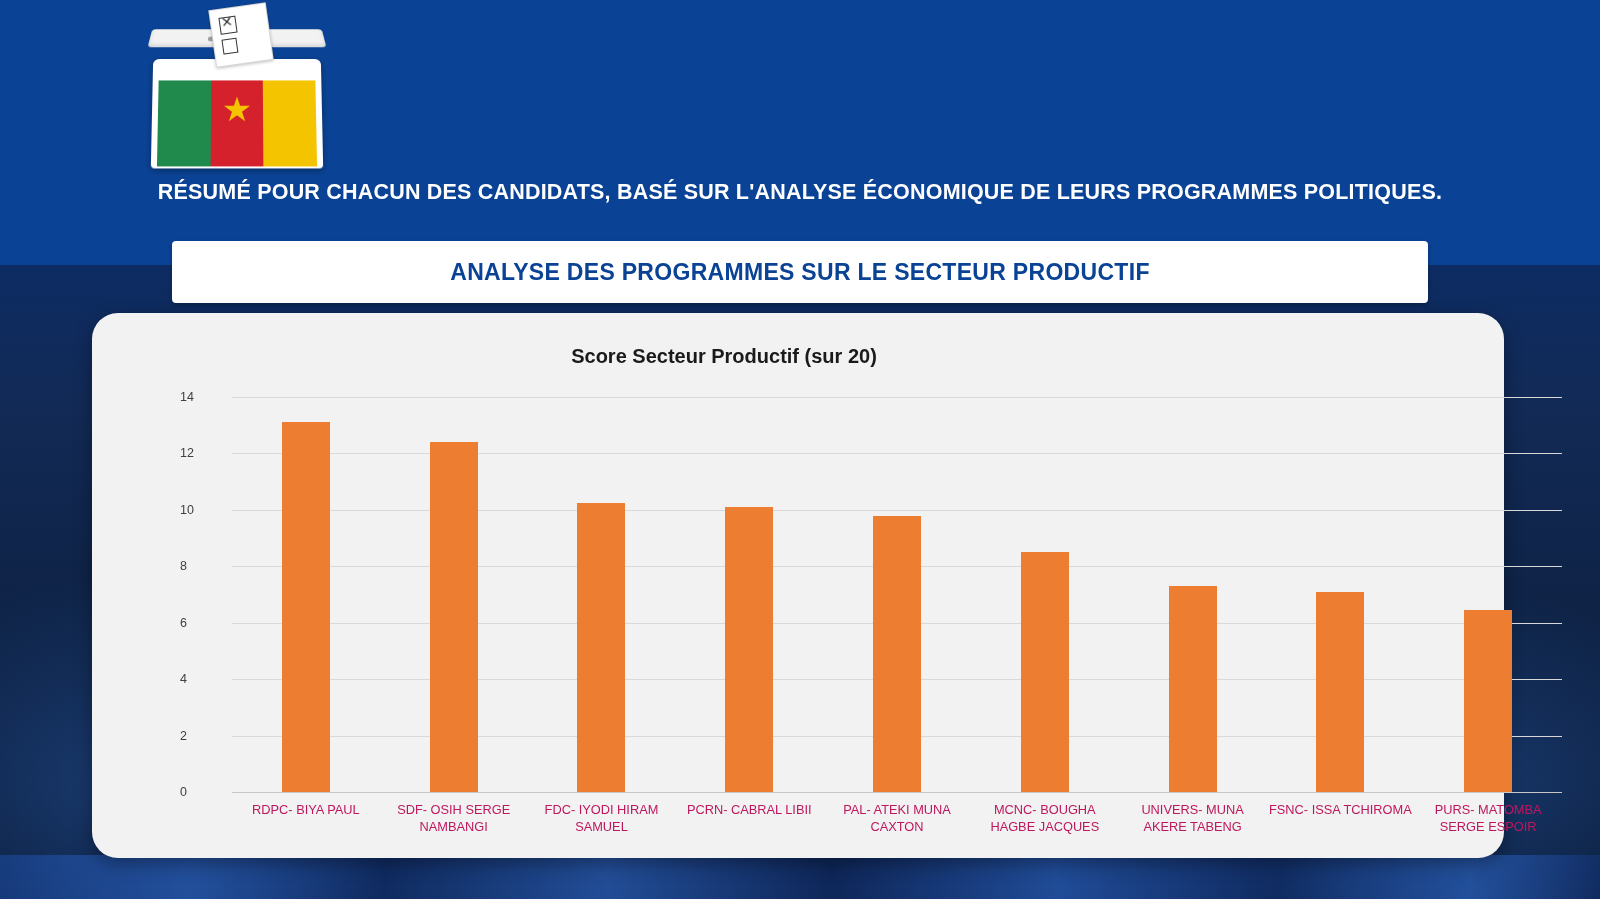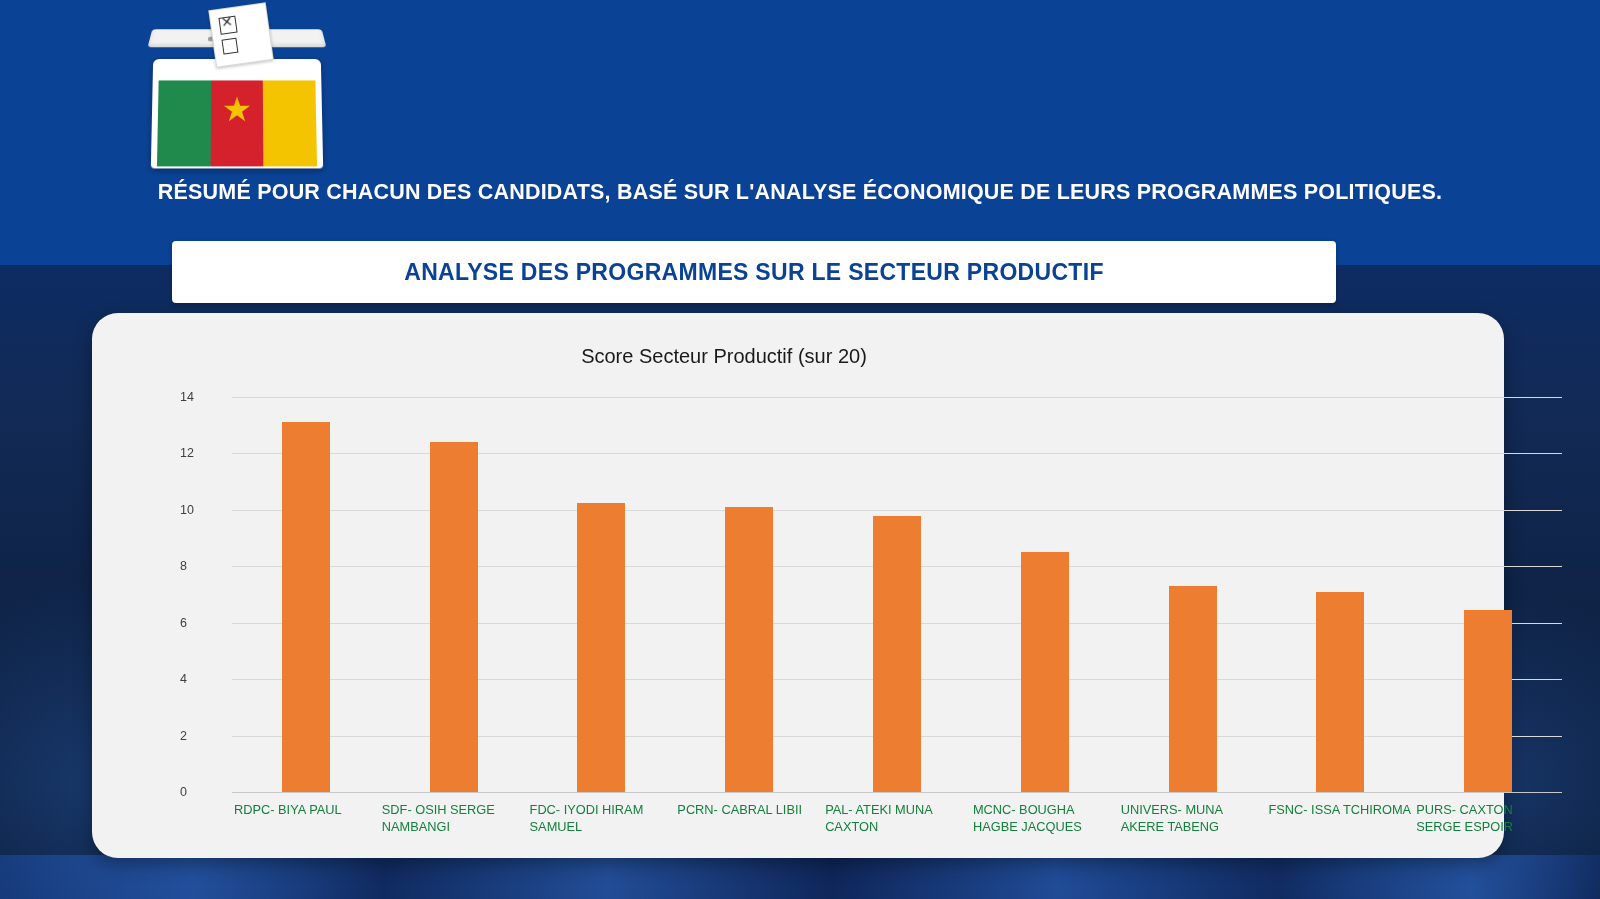--- a/index.html
+++ b/index.html
@@ -180,21 +180,21 @@
     color: #ffffff;
     font-size: 21.5px;
     font-weight: bold;
     letter-spacing: 0.2px;
   }
 
   .section-banner {
     position: absolute;
     left: 172px;
     top: 241px;
-    width: 1164px;
+    width: 1256px;
     height: 62px;
     background: #ffffff;
     border-radius: 4px;
     box-shadow: 0 2px 5px rgba(0,0,0,0.25);
     display: flex;
     align-items: center;
     justify-content: center;
   }
   .section-banner-text {
     color: #0a4295;
@@ -214,21 +214,21 @@
     border-radius: 26px;
     box-shadow: 0 6px 18px rgba(0,0,0,0.35);
   }
   .chart-title {
     position: absolute;
     left: 0; top: 32px;
     width: 1264px;
     text-align: center;
     color: #1a1a1a;
     font-size: 20px;
-    font-weight: normal;
+    font-weight: bold;
   }
 
   .plot-area {
     position: absolute;
     left: 140px;
     top: 84px;
     width: 1330px;
     height: 395px;
   }
   .plot-inner {
@@ -279,22 +279,22 @@
 
   .xlabels {
     position: absolute;
     left: 140px;
     top: 488px;
     width: 1330px;
     display: flex;
   }
   .xlabel {
     flex: 1 1 0;
-    text-align: left;
-    color: #15803d;
+    text-align: center;
+    color: #be185d;
     font-size: 12.8px;
     line-height: 17px;
     padding: 0 2px;
   }
 </style>
 </head>
 <body>
 
 <div class="page">
   <div class="backdrop">
@@ -384,16 +384,16 @@
 
     <div class="xlabels" id="xlabels-layer">
         <div class="xlabel">RDPC- BIYA PAUL</div>
         <div class="xlabel">SDF- OSIH SERGE NAMBANGI</div>
         <div class="xlabel">FDC- IYODI HIRAM SAMUEL</div>
         <div class="xlabel">PCRN- CABRAL LIBII</div>
         <div class="xlabel">PAL- ATEKI MUNA CAXTON</div>
         <div class="xlabel">MCNC- BOUGHA HAGBE JACQUES</div>
         <div class="xlabel">UNIVERS- MUNA AKERE TABENG</div>
         <div class="xlabel">FSNC- ISSA TCHIROMA</div>
-        <div class="xlabel">PURS- CAXTON SERGE ESPOIR</div>
+        <div class="xlabel">PURS- MATOMBA SERGE ESPOIR</div>
       </div>
   </div>
 </div>
 
 </body></html>

